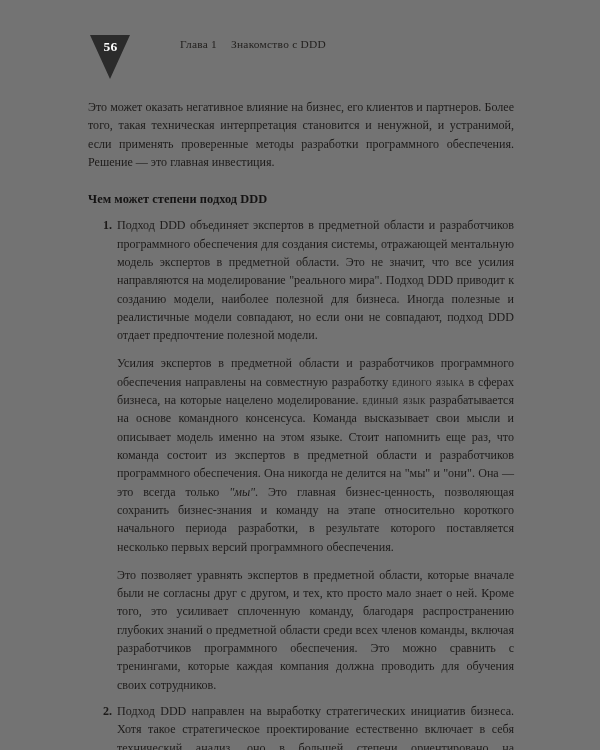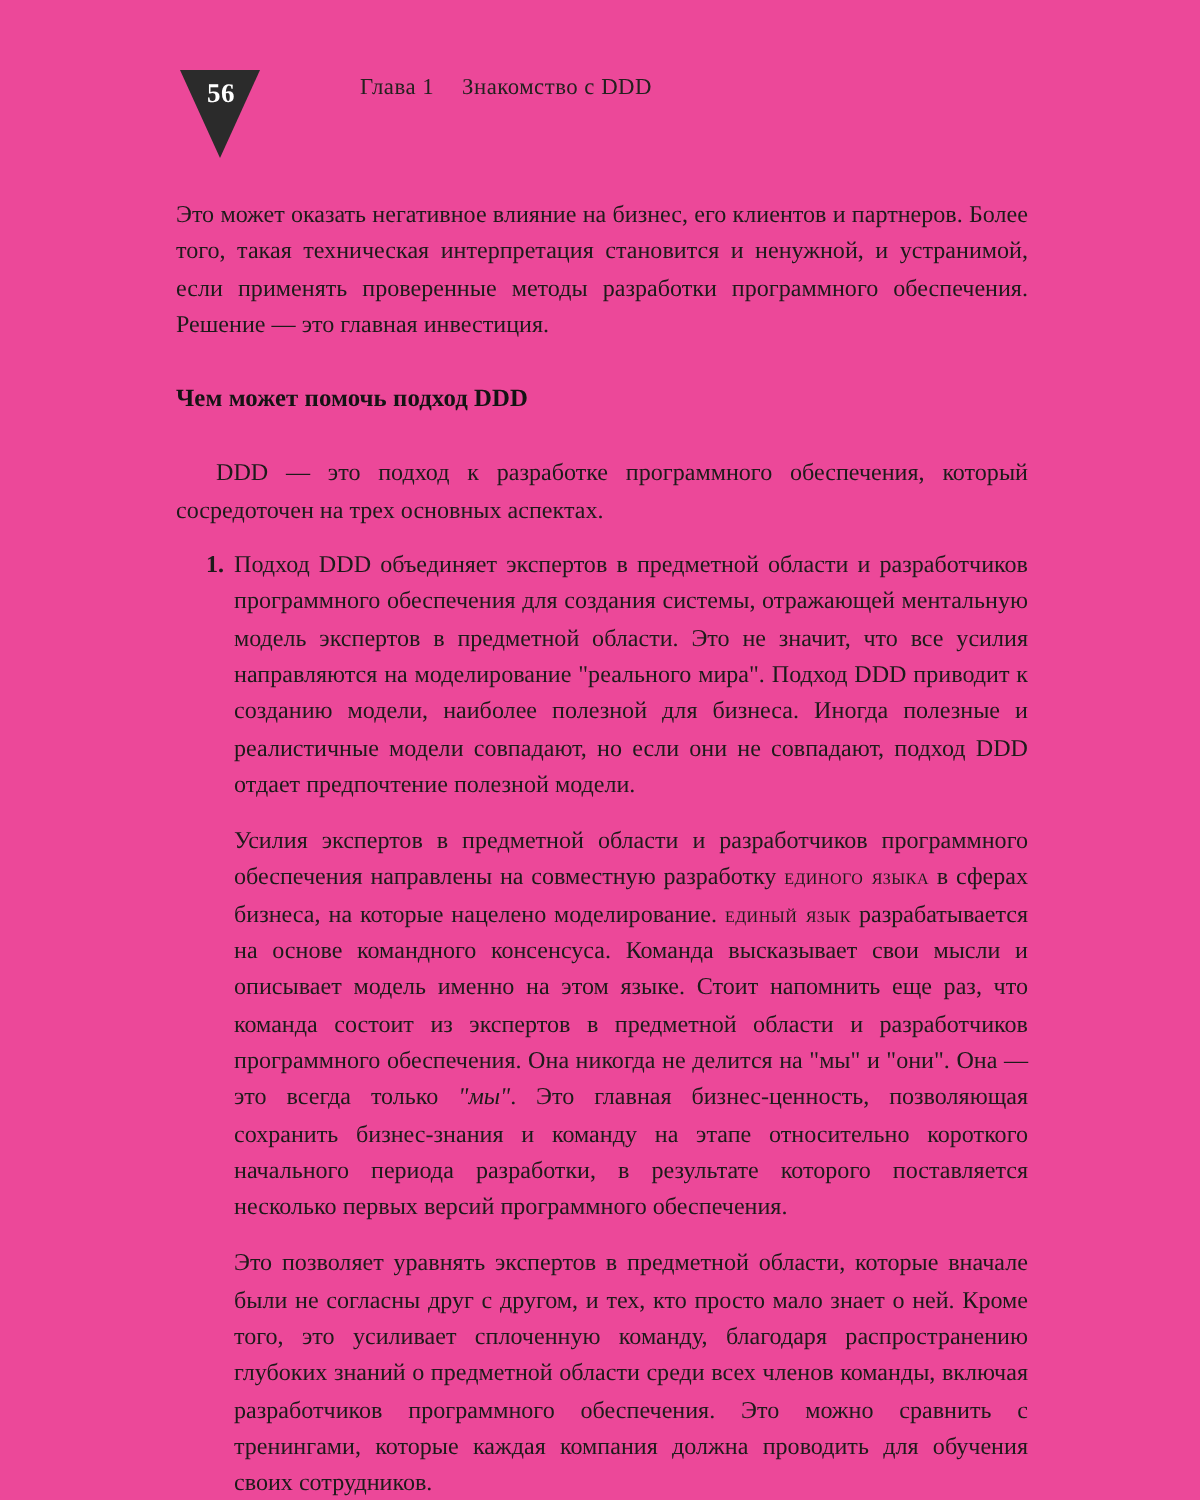--- a/index.html
+++ b/index.html
@@ -12,21 +12,21 @@
     height: 750px;
     overflow: hidden;
     font-family: "Liberation Serif", "DejaVu Serif", serif;
     color: #1b1b1b;
     position: relative;
   }
 
   .page {
     position: absolute;
     inset: 0;
-    background: #ec4899;
+    background: #737373;
   }
 
   
   .runhead {
     position: absolute;
     left: 0;
     top: 30px;
     width: 600px;
     height: 50px;
   }
@@ -158,23 +158,22 @@
     </div>
     <div class="runhead-text">
       <span>Глава 1</span><span class="chap-sep"></span><span>Знакомство с DDD</span>
     </div>
   </div>
 
   <div class="column">
 
     <p class="body">Это может оказать негативное влияние на бизнес, его клиентов и партнеров. Более того, такая техническая интерпретация становится и ненужной, и устранимой, если применять проверенные методы разработки программного обеспечения. Решение — это главная инвестиция.</p>
 
-    <h2 class="section">Чем может помочь подход DDD</h2>
+    <h2 class="section">Чем может степени подход DDD</h2>
 
-    <p class="body indent">DDD — это подход к разработке программного обеспечения, который сосредоточен на трех основных аспектах.</p>
 
     <ol class="numlist">
         <li>
           <span class="marker">1.</span>
           <p><span>Подход DDD объединяет экспертов в предметной области и разработчиков программного обеспечения для создания системы, отражающей ментальную модель экспертов в предметной области. Это не значит, что все усилия направляются на моделирование "реального мира". Подход DDD приводит к созданию модели, наиболее полезной для бизнеса. Иногда полезные и реалистичные модели совпадают, но если они не совпадают, подход DDD отдает предпочтение полезной модели.</span></p>
           <p><span>Усилия экспертов в предметной области и разработчиков программного обеспечения направлены на совместную разработку </span><span class="smallcaps">единого языка</span><span> в сферах бизнеса, на которые нацелено моделирование. </span><span class="smallcaps">единый язык</span><span> разрабатывается на основе командного консенсуса. Команда высказывает свои мысли и описывает модель именно на этом языке. Стоит напомнить еще раз, что команда состоит из экспертов в предметной области и разработчиков программного обеспечения. Она никогда не делится на "мы" и "они". Она — это всегда только </span><span class="ital">"мы"</span><span>. Это главная бизнес-ценность, позволяющая сохранить бизнес-знания и команду на этапе относительно короткого начального периода разработки, в результате которого поставляется несколько первых версий программного обеспечения.</span></p>
           <p><span>Это позволяет уравнять экспертов в предметной области, которые вначале были не согласны друг с другом, и тех, кто просто мало знает о ней. Кроме того, это усиливает сплоченную команду, благодаря распространению глубоких знаний о предметной области среди всех членов команды, включая разработчиков программного обеспечения. Это можно сравнить с тренингами, которые каждая компания должна проводить для обучения своих сотрудников.</span></p>
         </li>
         <li>
           <span class="marker">2.</span>

